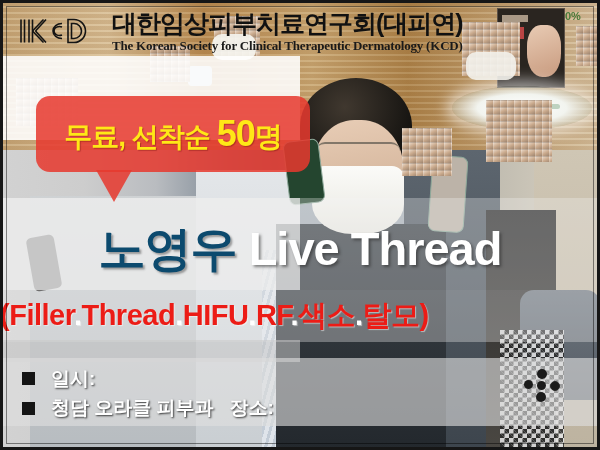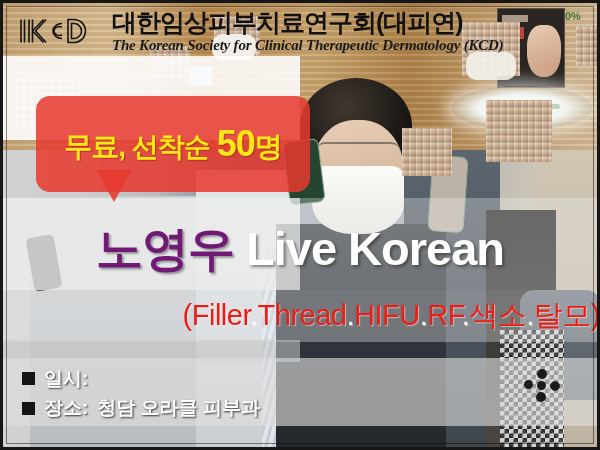--- a/index.html
+++ b/index.html
@@ -119,50 +119,50 @@
   .frame{position:absolute;inset:0;border:3px solid #161616;box-sizing:border-box;pointer-events:none;}
   .frameInner{position:absolute;left:6px;top:6px;right:6px;bottom:6px;
      border:1px solid rgba(0,0,0,.45);box-sizing:border-box;pointer-events:none;}
 
   
   .header{position:absolute;left:8px;top:6px;width:584px;height:50px;
      display:flex;align-items:center;gap:10px;padding-left:8px;box-sizing:border-box;}
   .logo{width:86px;height:36px;flex:0 0 auto;}
   .headtexts{display:flex;flex-direction:column;justify-content:center;line-height:1;}
   .ko-title{font-size:25px;font-weight:bold;color:#111;letter-spacing:-1px;white-space:nowrap;}
-  .en-title{font-family:"Liberation Serif","DejaVu Serif",serif;font-style:italic;font-weight:bold;
-     font-size:15px;color:#1a1a1a;white-space:nowrap;margin-top:3px;letter-spacing:-.2px;}
-
-  
-  .bubble{position:absolute;left:36px;top:96px;width:274px;height:96px;
+  .en-title{font-family:"Liberation Serif","DejaVu Serif",serif;font-weight:bold;
+     font-size:13px;color:#1a1a1a;white-space:nowrap;margin-top:3px;letter-spacing:-.2px;}
+
+  
+  .bubble{position:absolute;left:36px;top:96px;width:274px;height:76px;
      background:rgba(230,57,46,.86);border-radius:14px;
      display:flex;align-items:center;justify-content:center;}
   .bubble-tail{position:absolute;left:96px;top:170px;width:0;height:0;
      border-left:18px solid transparent;border-right:18px solid transparent;
      border-top:32px solid rgba(230,57,46,.86);}
   .bubble-text{font-size:28px;font-weight:bold;color:#ffe816;white-space:nowrap;letter-spacing:-1px;
      text-shadow:1px 1px 1px rgba(90,0,0,.35);}
   .bubble-text .big{font-size:36px;}
   .bubble-text .mid{font-size:27px;}
 
   
   .title{position:absolute;left:0;top:218px;width:600px;text-align:center;
      font-size:47px;font-weight:bold;letter-spacing:-1px;white-space:nowrap;}
-  .title .ko{color:#701a75;text-shadow:2px 2px 2px rgba(60,60,60,.45);}
+  .title .ko{color:#0c4a6e;text-shadow:2px 2px 2px rgba(60,60,60,.45);}
   .title .en{color:#ffffff;text-shadow:2px 2px 3px rgba(40,40,40,.55);}
 
   
-  .subtitle{position:absolute;left:0;top:296px;width:600px;text-align:right;
-     font-size:29px;font-weight:normal;color:#ec1c16;white-space:nowrap;letter-spacing:-.5px;
+  .subtitle{position:absolute;left:0;top:296px;width:600px;text-align:left;
+     font-size:29px;font-weight:bold;color:#ec1c16;white-space:nowrap;letter-spacing:-.5px;
      text-shadow:1px 1px 1px rgba(255,255,255,.5);}
   .subtitle .dot{color:#ffffff;}
 
   
   .infoblock{position:absolute;left:22px;top:364px;width:556px;}
-  .infoline{display:flex;align-items:center;gap:9px;white-space:nowrap;
+  .infoline{display:flex;align-items:center;gap:16px;white-space:nowrap;
      font-size:19px;font-weight:bold;color:#ffffff;
      text-shadow:1px 1px 2px rgba(0,0,0,.75);line-height:1.55;}
   .sq{display:inline-block;width:13px;height:13px;background:#141414;flex:0 0 auto;}
   .hl{color:#ffe816;}
 
   
   .dots{position:absolute;left:524px;top:368px;width:42px;height:34px;}
   .dots i{position:absolute;border-radius:50%;background:#1b1b1b;display:block;}
   .d1{left:0;top:12px;width:9px;height:9px;}
   .d2{left:13px;top:1px;width:10px;height:10px;}
@@ -252,36 +252,36 @@
   <div class="bubble">
     <span class="bubble-text">
       <span>무료,</span>
       <span class="mid">선착순</span>
       <span class="big">50</span><span>명</span>
     </span>
   </div>
   <div class="bubble-tail"></div>
 
   <div class="title">
-    <span class="ko">노영우</span><span class="en">&nbsp;</span><span class="en">Live Korean</span>
+    <span class="ko">노영우</span><span class="en">&nbsp;</span><span class="en">Live Thread</span>
   </div>
 
   <div class="subtitle">
     <span>(</span><span>Filler</span><span class="dot">.</span><span>Thread</span><span class="dot">.</span><span>HIFU</span><span class="dot">.</span><span>RF</span><span class="dot">.</span><span>색소</span><span class="dot">.</span><span>탈모</span><span>)</span>
   </div>
 
   <div class="infoblock">
     <div class="infoline">
       <span class="sq"></span>
       <span>일시:</span>
     </div>
     <div class="infoline">
       <span class="sq"></span>
+      <span>청담 오라클 피부과</span>
       <span>장소:</span>
-      <span>청담 오라클 피부과</span>
     </div>
   </div>
 
   <div class="dots">
     <i class="d1"></i>
       <i class="d2"></i>
       <i class="d3"></i>
       <i class="d4"></i>
       <i class="d5"></i>
   </div>

